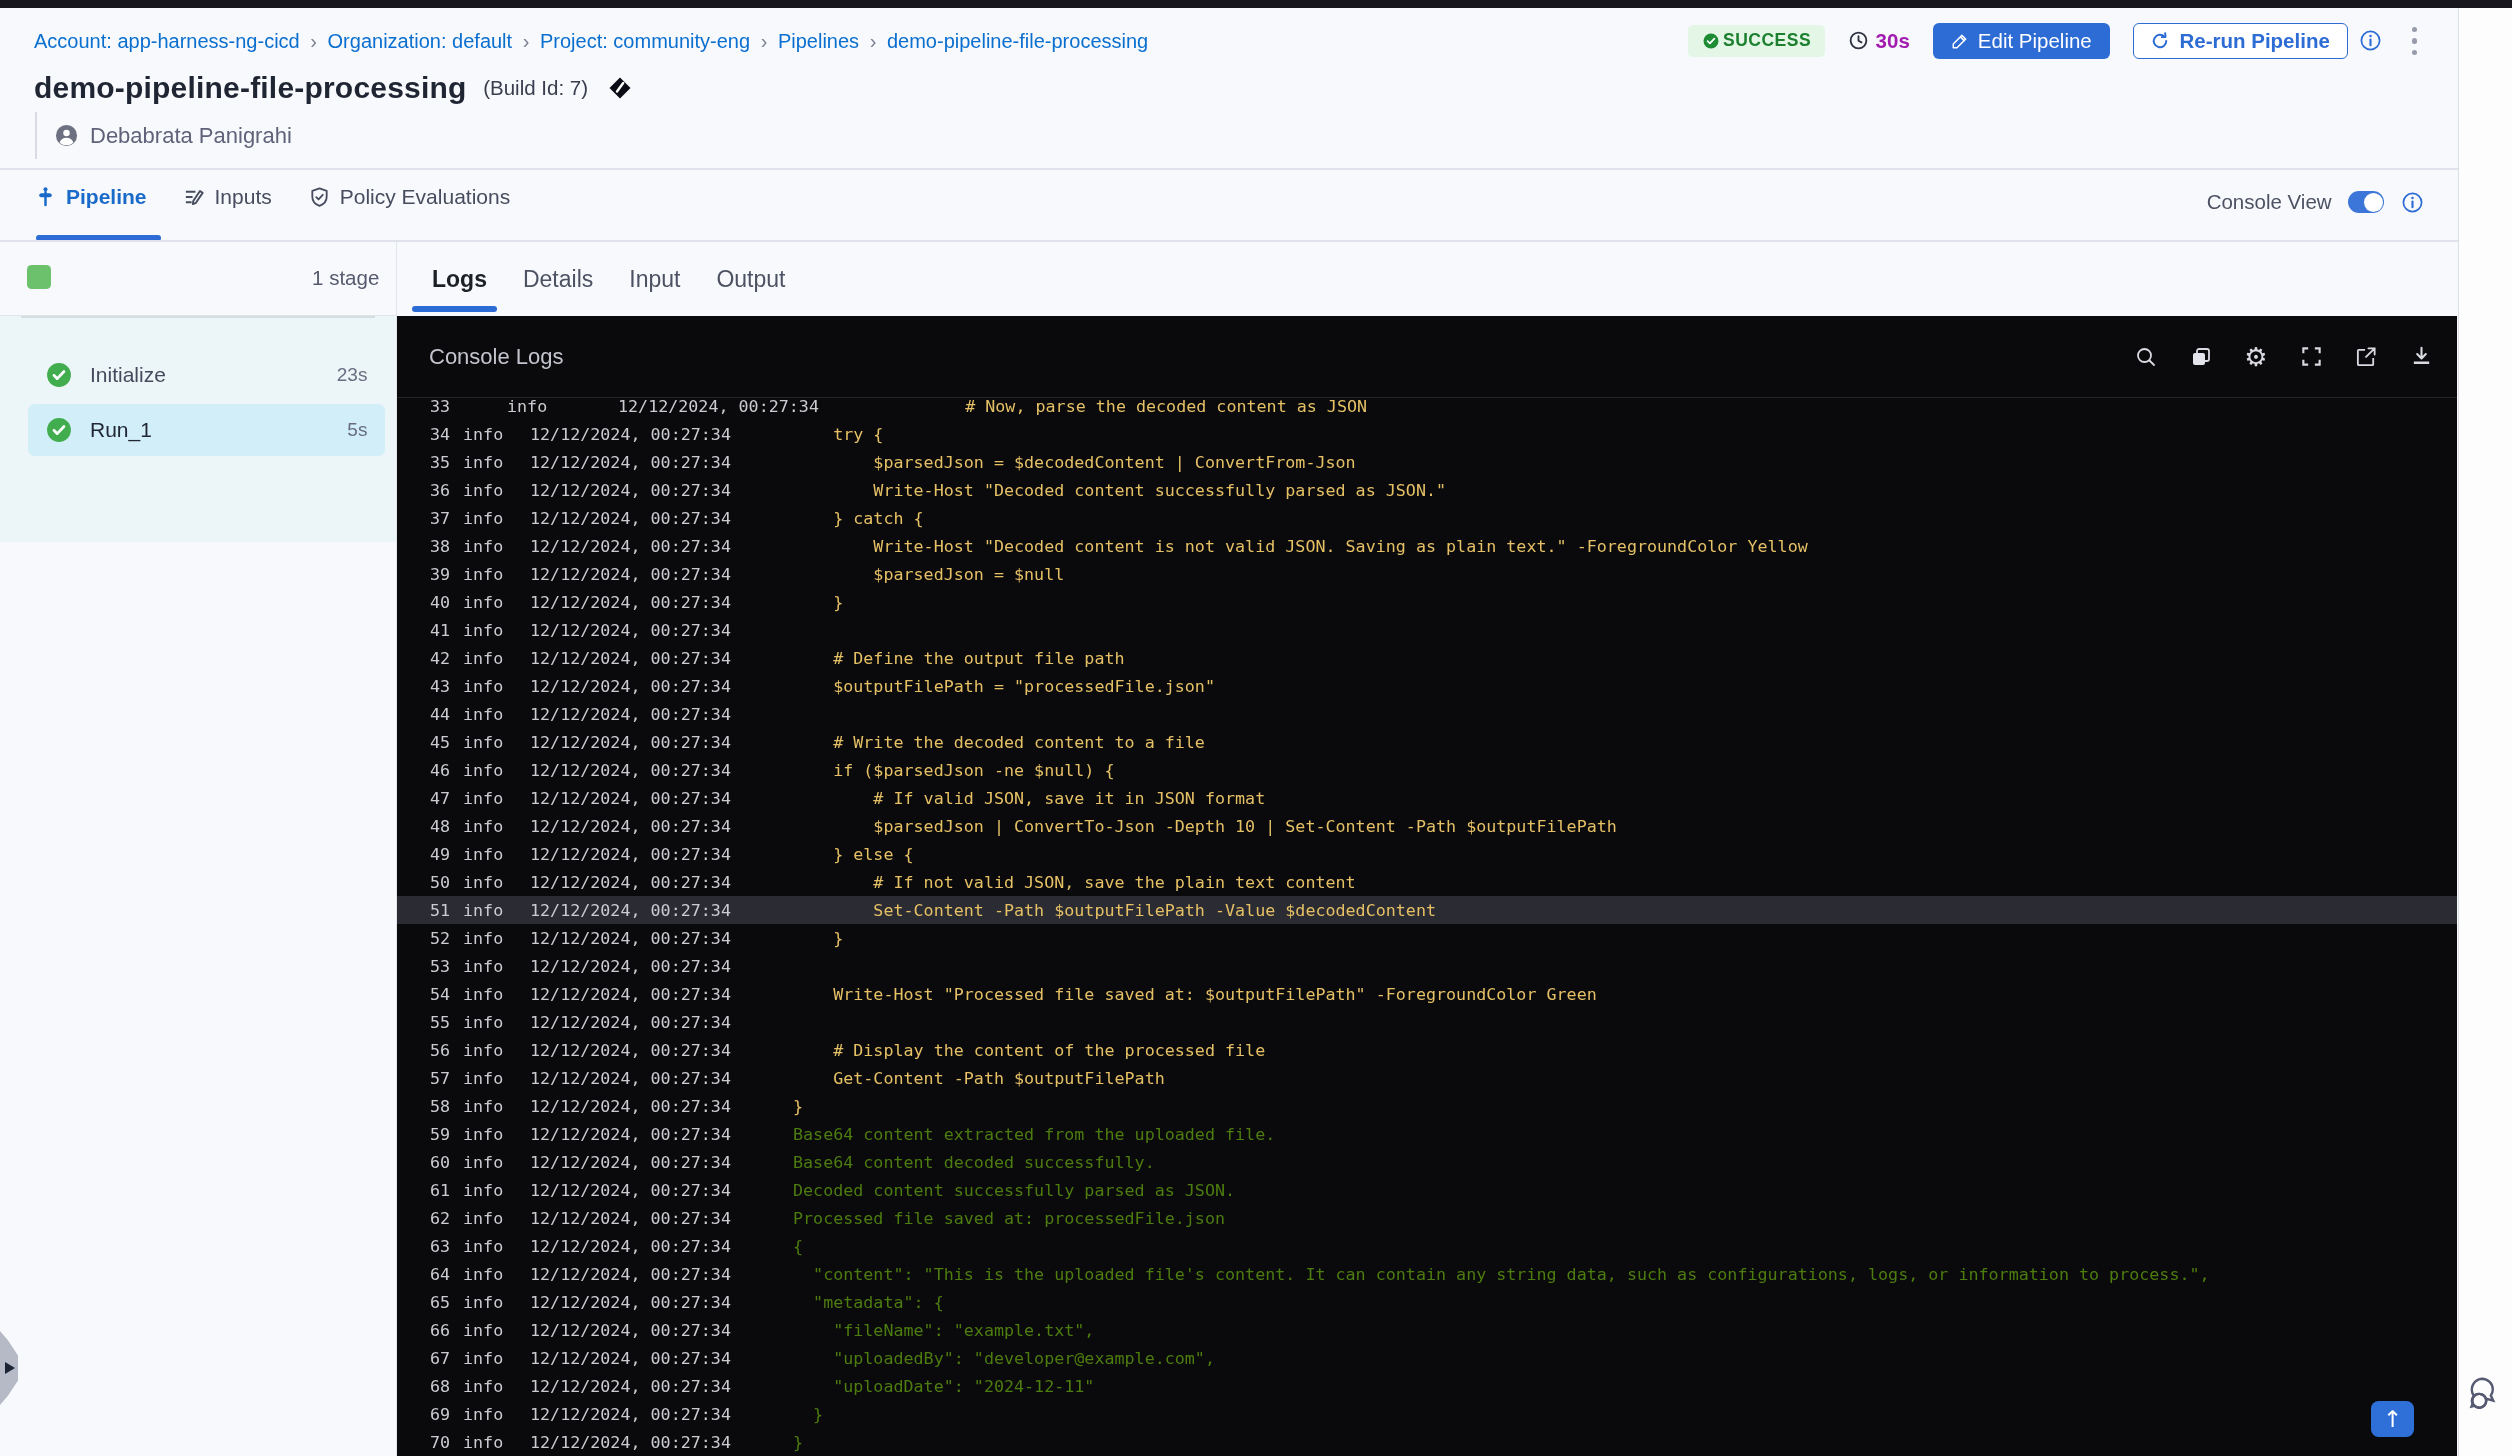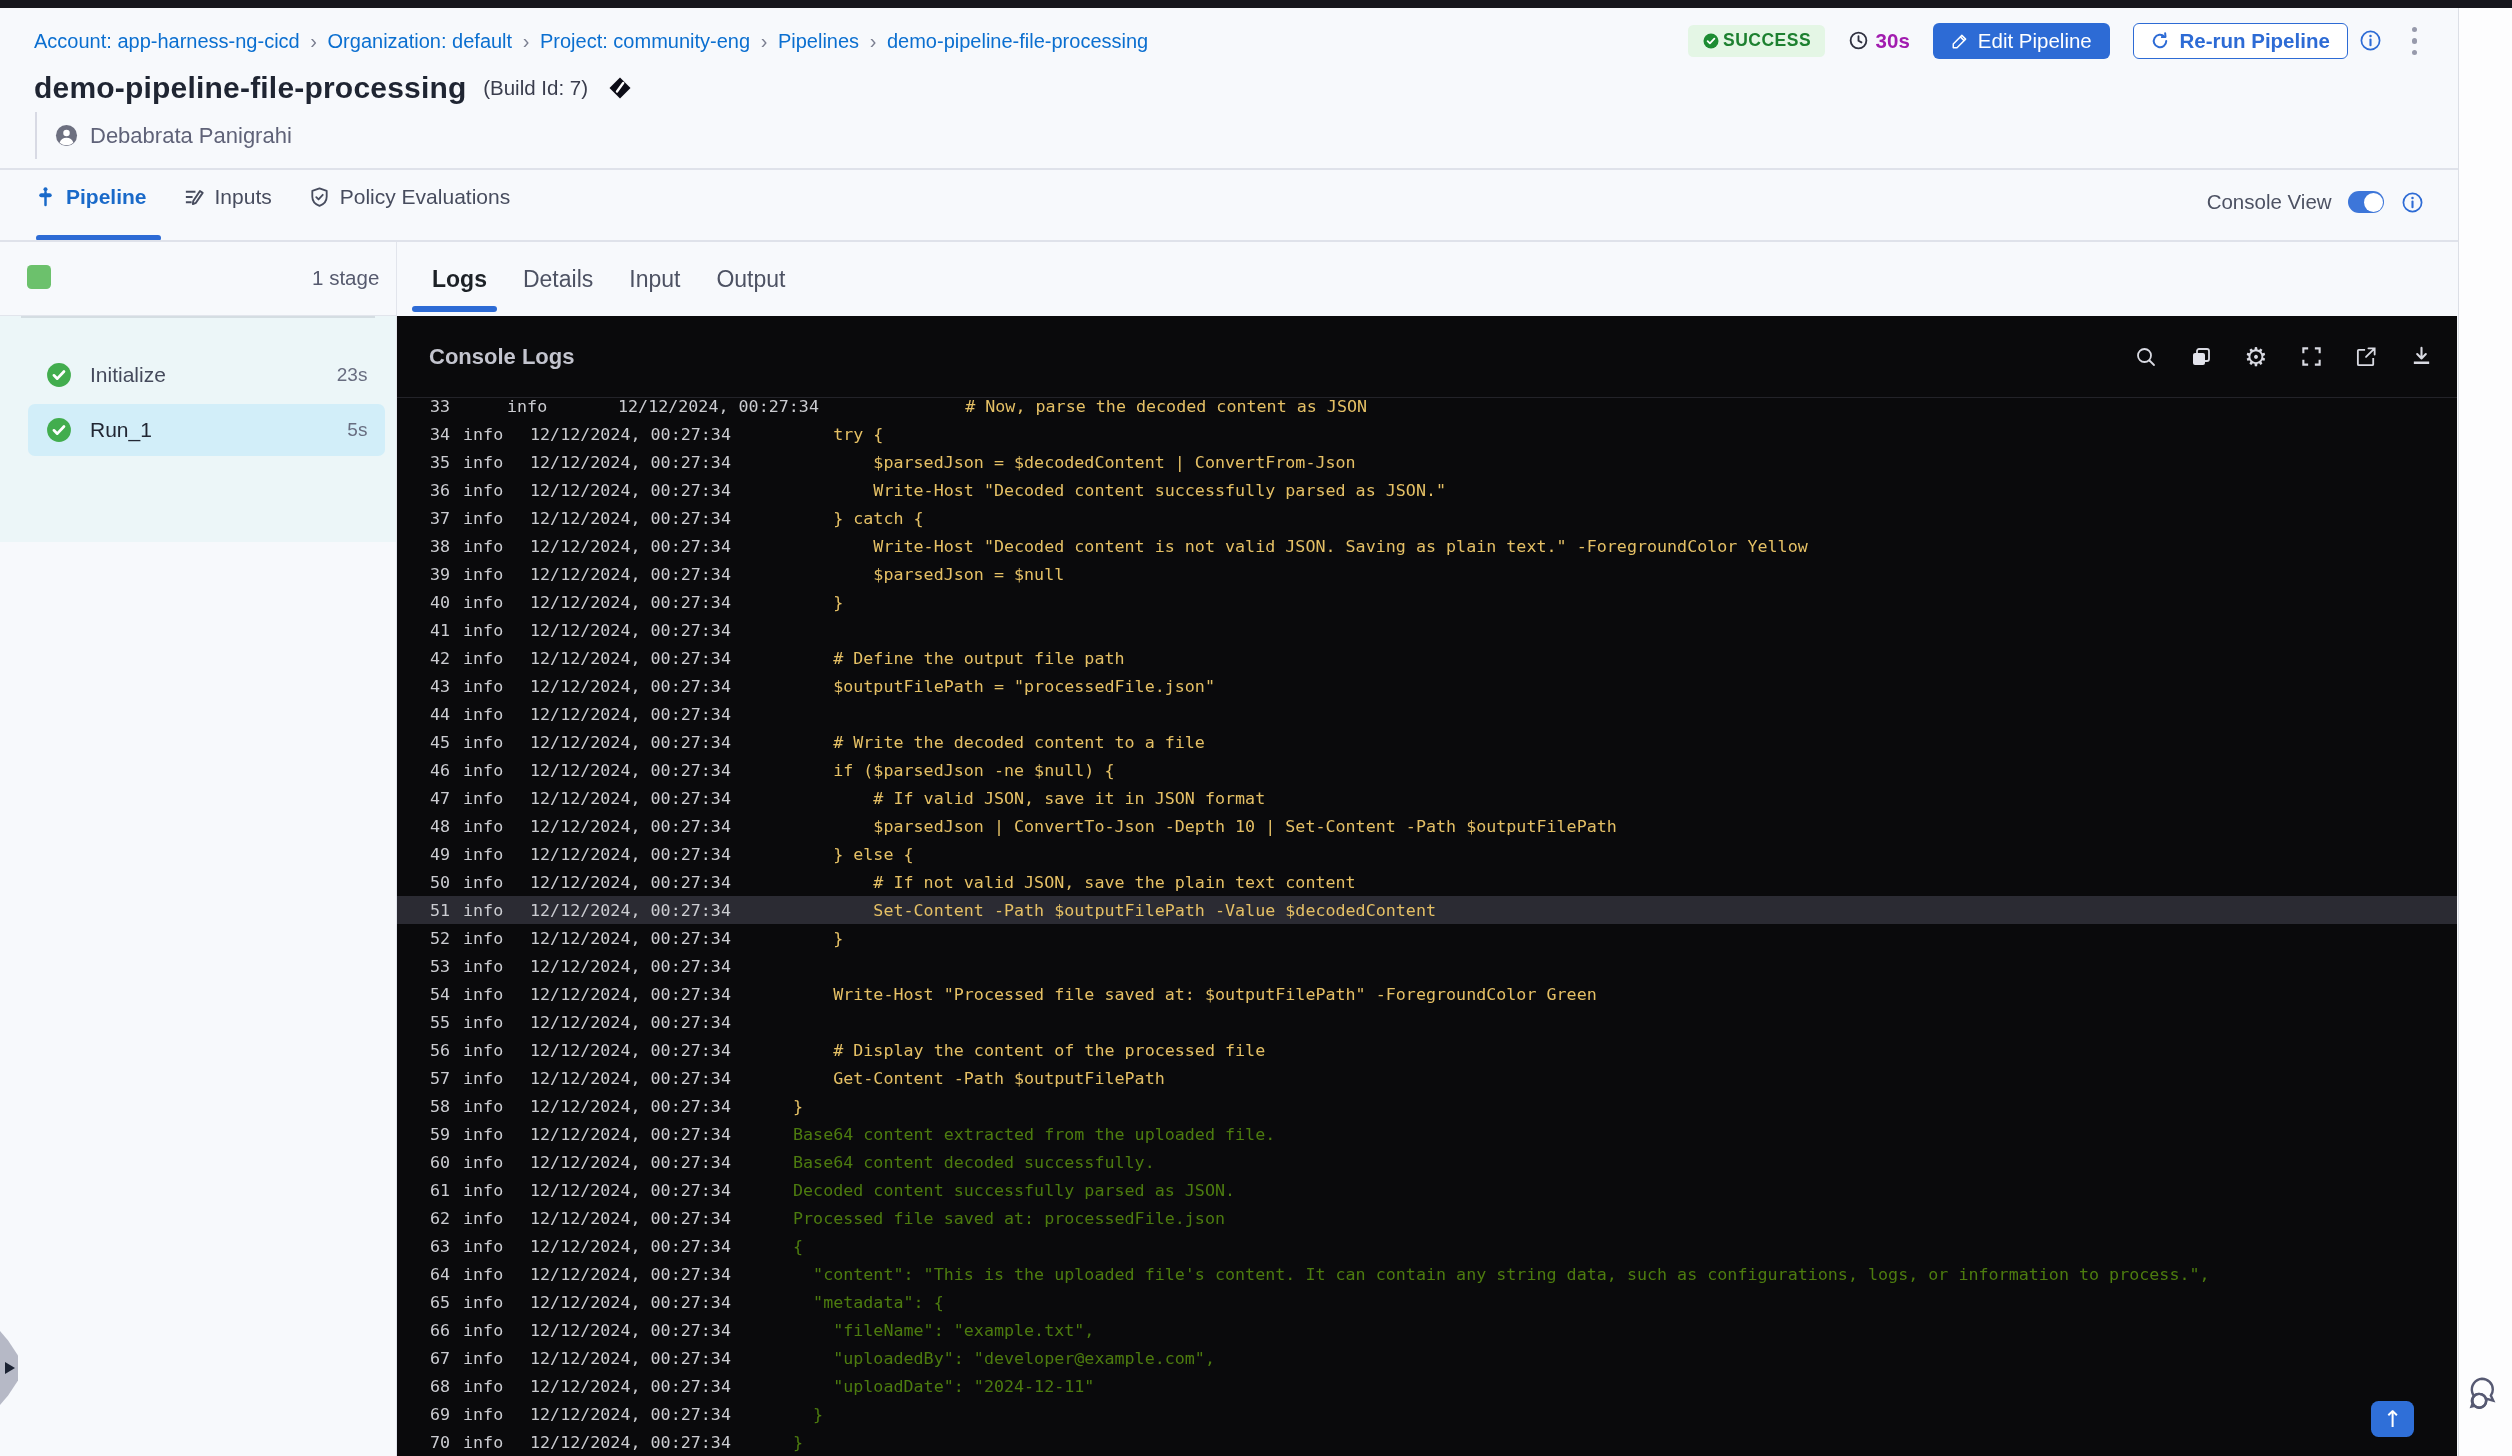--- a/index.html
+++ b/index.html
@@ -84,21 +84,21 @@
   .panel-tabs { position:absolute; left:397px; top:242px; width:2060px; height:74px; background:#f7f9fc;
     display:flex; align-items:center; gap:36px; padding-left:35px; }
   .ptab { font-size:23px; color:#4d5263; cursor:pointer; }
   .ptab.active { color:#1c2126; font-weight:bold; }
   .ptab-underline { position:absolute; left:412px; top:306px; width:85px; height:6px; border-radius:3.8px; background:#2d6bd5; }
 
   
   .console { position:absolute; left:397px; top:316px; width:2060px; height:1141px; background:#0a0a0c; }
   .console-header { height:82px; display:flex; align-items:center; justify-content:space-between;
     padding:0 23px 0 32px; border-bottom:1.5px solid #232329; }
-  .console-title { font-size:22px; font-weight:bold; color:#c3c4ce; }
+  .console-title { font-size:22px; font-weight:normal; color:#c3c4ce; }
   .console-tools { display:flex; align-items:center; gap:29px; }
   .tool { width:26px; height:26px; display:flex; align-items:center; justify-content:center; cursor:pointer; }
 
   .log-area { position:absolute; left:0; top:84px; right:0; bottom:0; overflow:hidden; }
   .log-row { display:flex; align-items:center; height:28px; padding-left:33px; white-space:pre;
     font-family:"DejaVu Sans Mono", monospace; font-size:16.7px; }
   .log-row:first-child { margin-top:-7.6px;gap:44px; }
   .log-row.hl { background:#2b2b33; }
   .c-num  { flex:none; width:33px;  color:#cbccd1; }
   .c-level{ flex:none; width:67px;  color:#cbccd1; }

